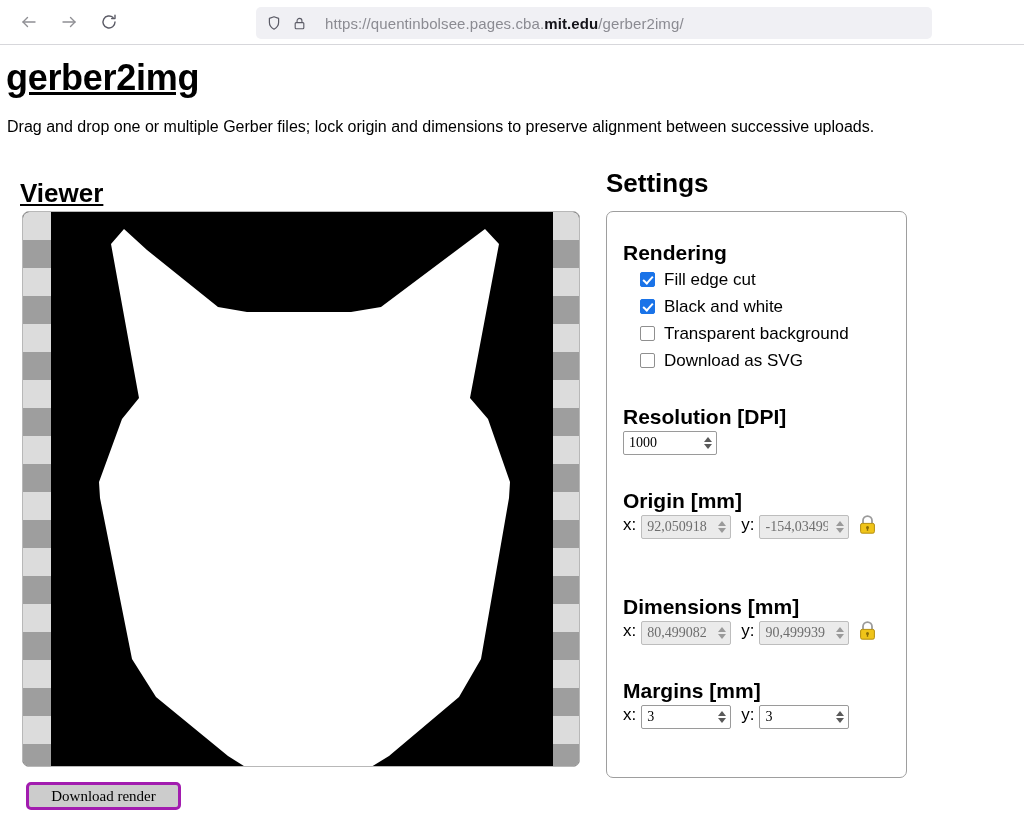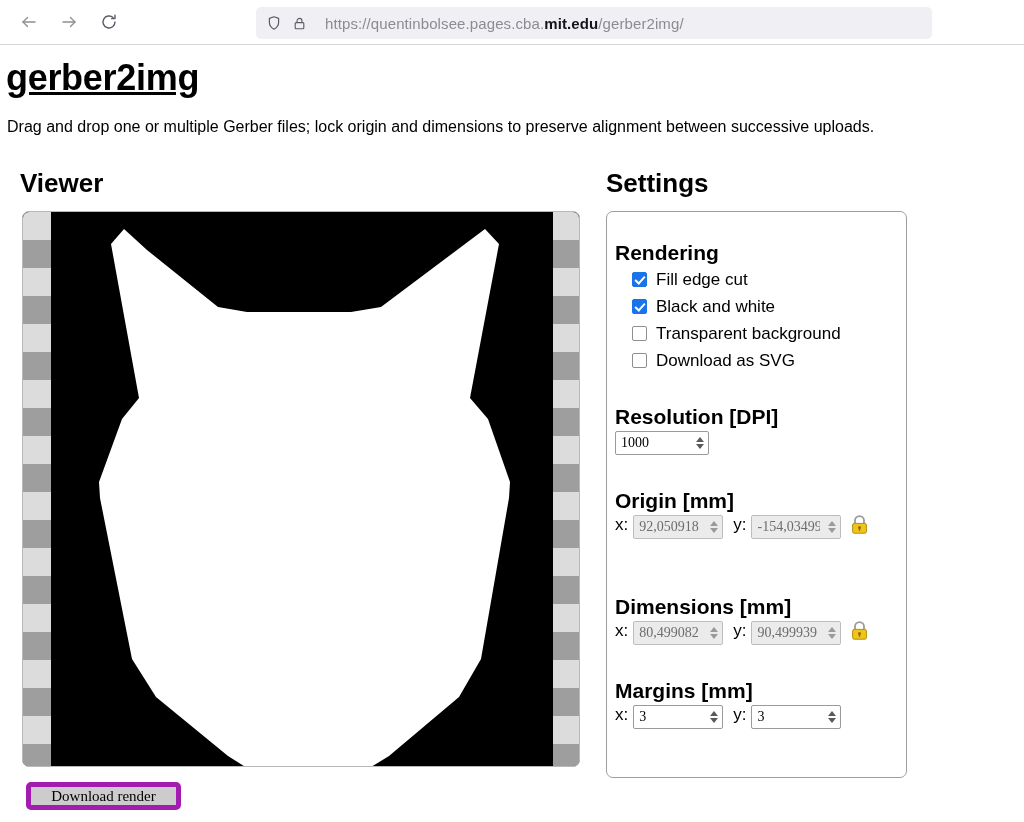--- a/index.html
+++ b/index.html
@@ -68,21 +68,21 @@
     position: absolute; left: 7px; top: 73px;
     font-size: 16px; color: #000;
     white-space: nowrap;
   }
 
   .section-heading {
     position: absolute;
     font-size: 26px; font-weight: bold;
     color: #000; margin: 0;
   }
-  #viewer-heading  { left: 20px;  top: 123px; }
+  #viewer-heading  { left: 20px;  top: 133px; text-decoration: underline; }
   #settings-heading{ left: 606px; top: 123px; text-align: center; }
 
   
   #viewer-box {
     position: absolute;
     left: 22px; top: 166px;
     width: 558px; height: 556px;
     border: 1px solid #b8b8b8;
     border-radius: 7px;
     overflow: hidden;
@@ -106,38 +106,38 @@
     width: 502px; height: 554px;
     background: #000000;
   }
   #render-canvas svg { display: block; width: 100%; height: 100%; }
 
   #download-render-button {
     position: absolute;
     left: 26px; top: 737px;
     width: 155px; height: 28px;
     background: #cccccc;
-    border: 5px solid #a21caf;
+    border: 3px solid #a21caf;
     border-radius: 5px;
     font-family: "Liberation Serif", serif;
     font-size: 15px;
     color: #000;
     cursor: pointer;
     padding: 0;
   }
 
   
   #settings-panel {
     position: absolute;
     left: 606px; top: 166px;
     width: 301px; height: 567px;
     border: 1px solid #9e9e9e;
     border-radius: 7px;
     background: #fff;
-    padding: 12px 0 0 0;
+    padding: 12px 0 0 8px;
   }
   .group-title {
     font-size: 21px; font-weight: bold; color: #000;
     margin: 0 0 2px 8px;
   }
   #rendering-title   { margin-top: 17px; }
   #resolution-title  { margin-top: 32px; }
   #origin-title      { margin-top: 30px; }
   #dimensions-title  { margin-top: 52px; }
   #margins-title     { margin-top: 30px; }

